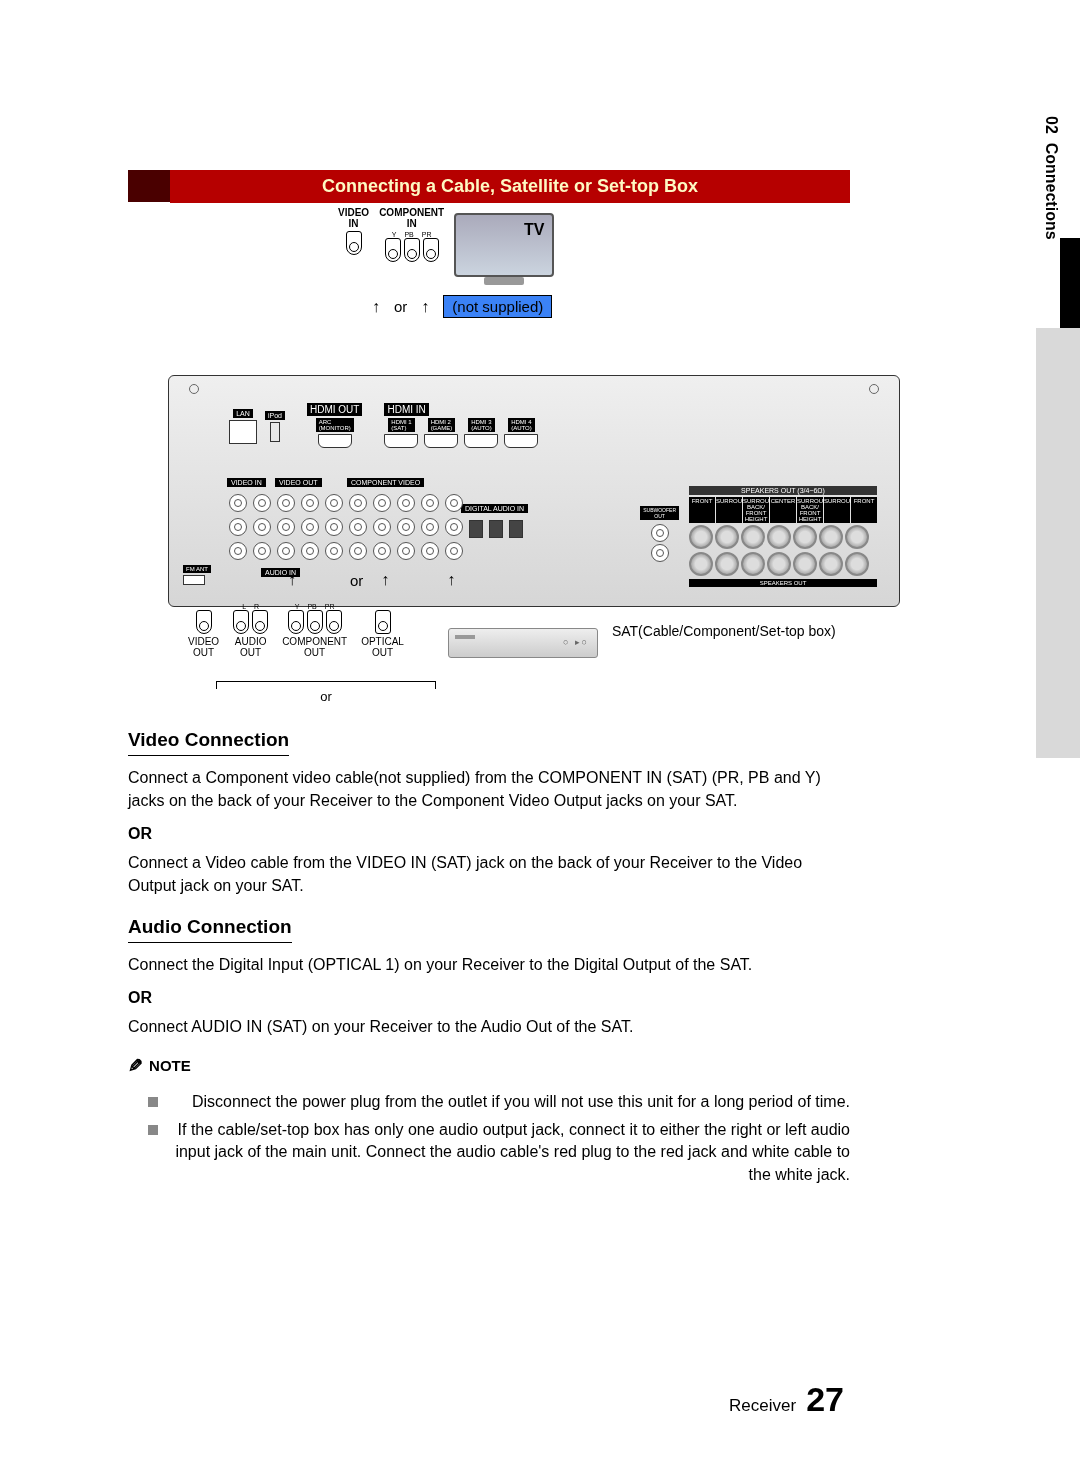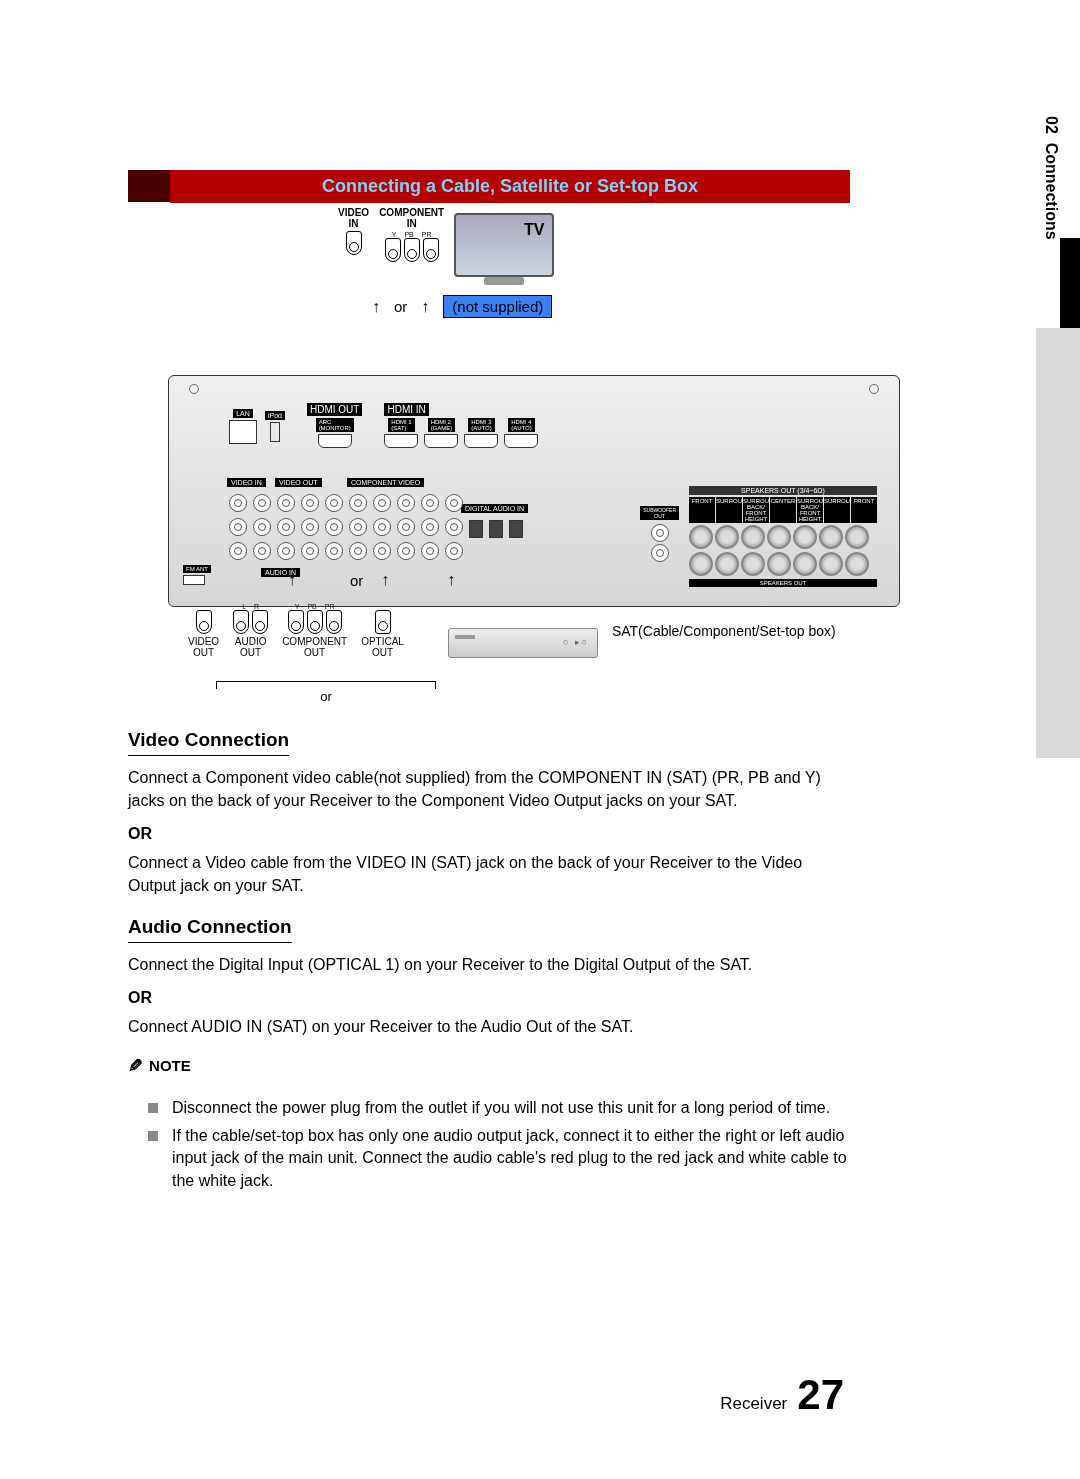--- a/index.html
+++ b/index.html
@@ -45,21 +45,21 @@
     width: 44px;
     height: 430px;
     background: #d9d9d9;
   }
   .header-bar {
     position: absolute;
     top: 170px;
     left: 170px;
     width: 680px;
     background: #b60000;
-    color: #7dd3fc;
+    color: #fef9c3;
     font-weight: bold;
     font-size: 18px;
     text-align: center;
     padding: 6px 0;
   }
   .header-bar-dark {
     position: absolute;
     top: 170px;
     left: 128px;
     width: 42px;
@@ -196,36 +196,36 @@
     display: inline-block;
     margin-bottom: 10px;
     margin-top: 6px;
     padding-bottom: 1px;
   }
   .content p { margin-bottom: 10px; }
   .content .or-word { font-weight: bold; margin: 4px 0 6px; }
   .note-block { margin-top: 14px; }
   .note-title { font-weight: bold; font-size: 15px; display:flex;align-items:center;gap:6px; }
   .pencil-icon { font-size:18px;display:inline-block;transform:scaleX(-1); }
-  .note-list { list-style: none; margin-top: 18px; padding-left: 44px; }
+  .note-list { list-style: none; margin-top: 12px; padding-left: 44px; text-align: right; }
   .note-list li { position: relative; margin-bottom: 6px; font-size:16px; line-height:1.4; }
   .note-list li::before {
     content: ""; position: absolute; left: -24px; top: 6px;
     width: 10px; height: 10px; background: #888;
   }
   .footer {
     position: absolute;
     bottom: 60px;
     right: 236px;
     font-size: 17px;
     display: flex;
     align-items: baseline;
     gap: 10px;
   }
-  .footer .num { font-size: 42px; font-weight: bold; }
+  .footer .num { font-size: 34px; font-weight: bold; }
 </style>
 </head>
 <body>
 
 <div class="side-tab">
   <div class="side-tab-label">
     <span>02</span>&nbsp;&nbsp;<span>Connections</span>
   </div>
   <div class="side-tab-black"></div>
   <div class="side-tab-gray"></div>

